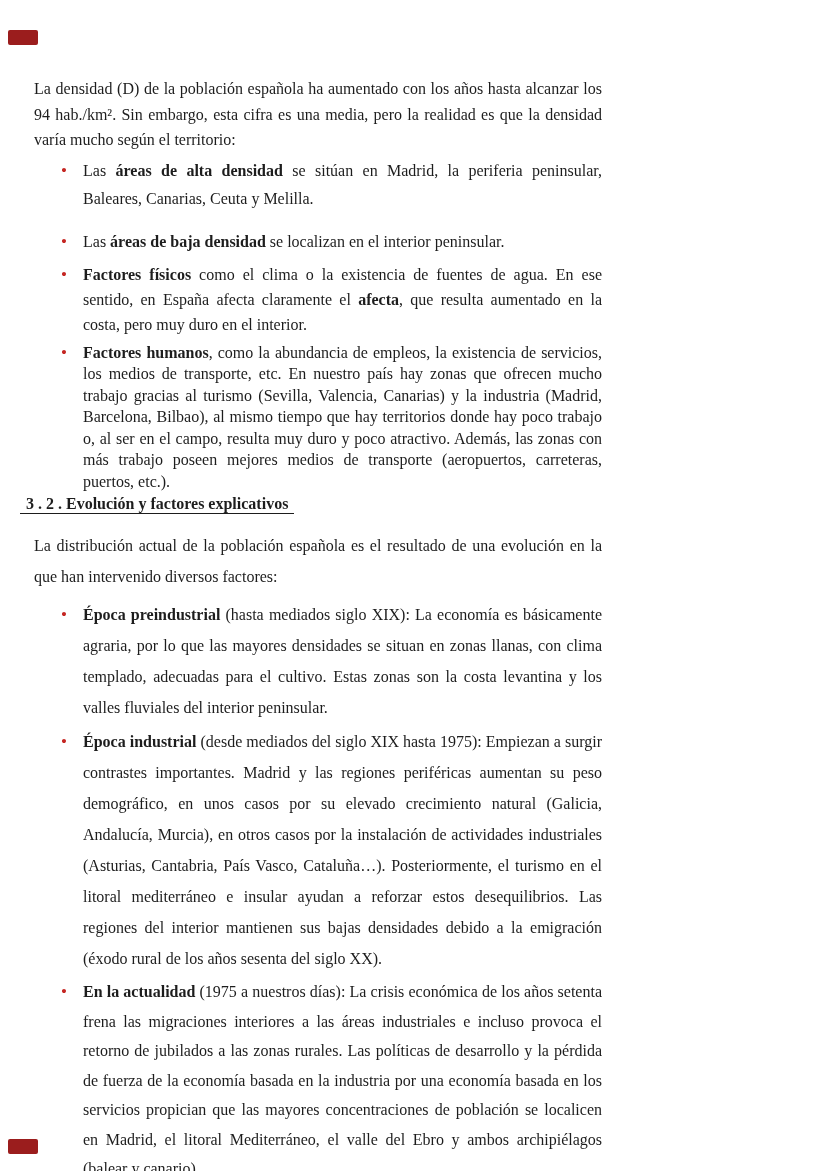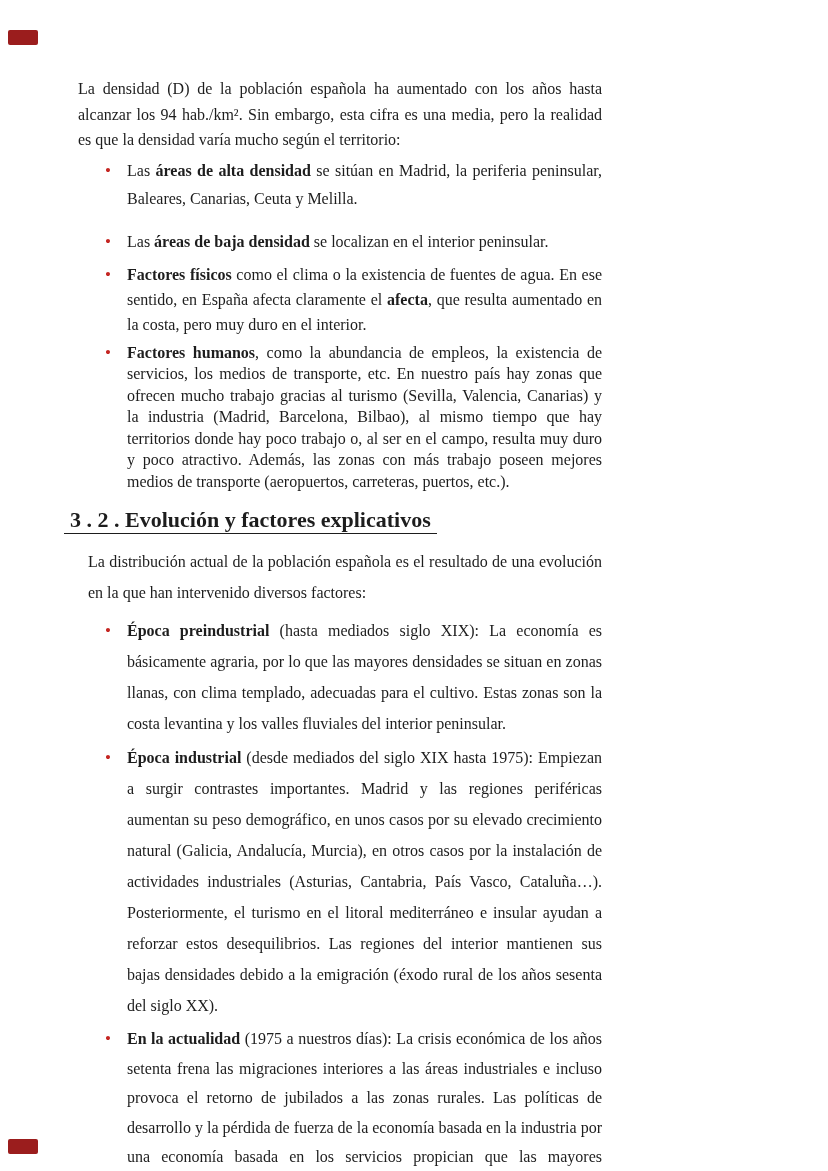--- a/index.html
+++ b/index.html
@@ -14,41 +14,41 @@
     font-family: "Liberation Serif", "DejaVu Serif", serif;
     color: #1d1d1d;
     -webkit-font-smoothing: antialiased;
   }
   .page {
     position: relative;
     width: 680px;
     height: 1171px;
     overflow: hidden;
     box-sizing: border-box;
-    padding: 76px 78px 0 78px;
+    padding: 76px 78px 0 34px;
     background: #ffffff;
   }
   .corner-mark {
     position: absolute;
     left: 8px;
     width: 30px;
     height: 15px;
     border-radius: 2px;
     background: #9b1d1d;
   }
   .corner-mark.top { top: 30px; }
   .corner-mark.bottom { top: 1139px; }
 
   p, h2, ul, li { margin: 0; padding: 0; }
   .para {
     font-size: 16px;
     text-align: justify;
   }
   .lh26 { line-height: 25.5px; }
-  .lh32 { line-height: 31px; margin-left: 10px; }
+  .lh32 { line-height: 31px; }
   b, .b { font-weight: bold; }
 
   ul.blist { list-style: none; }
   ul.blist li {
     position: relative;
     padding-left: 49px;
     font-size: 16px;
     text-align: justify;
   }
   ul.blist li .marker {
@@ -60,23 +60,23 @@
   }
 
   
   .p-intro       { margin-bottom: 4px; }
   .li-alta       { line-height: 28px; margin-bottom: 15px; }
   .li-baja       { line-height: 28px; margin-bottom: 6px; }
   .p-influyen    { margin-bottom: 3px; }
   .li-fisicos    { line-height: 25px; margin-bottom: 5px; }
   .li-humanos    { line-height: 21.5px; margin-bottom: 0; }
   .section-heading {
-    font-size: 22px;
+    font-size: 16px;
     font-weight: bold;
-    margin: 16px 0 15px -14px;
+    margin: 0 0 15px -14px;
     line-height: 23px;
   }
   .section-heading .hl {
     border-bottom: 1.8px solid #1d1d1d;
     padding: 0 6px 1px 6px;
   }
   .p-evolucion   { margin-bottom: 7px; }
   .li-preind     { line-height: 31px; margin-bottom: 3px; }
   .li-indus      { line-height: 31px; margin-bottom: 3px; }
   .li-actual     { line-height: 29.5px; }

